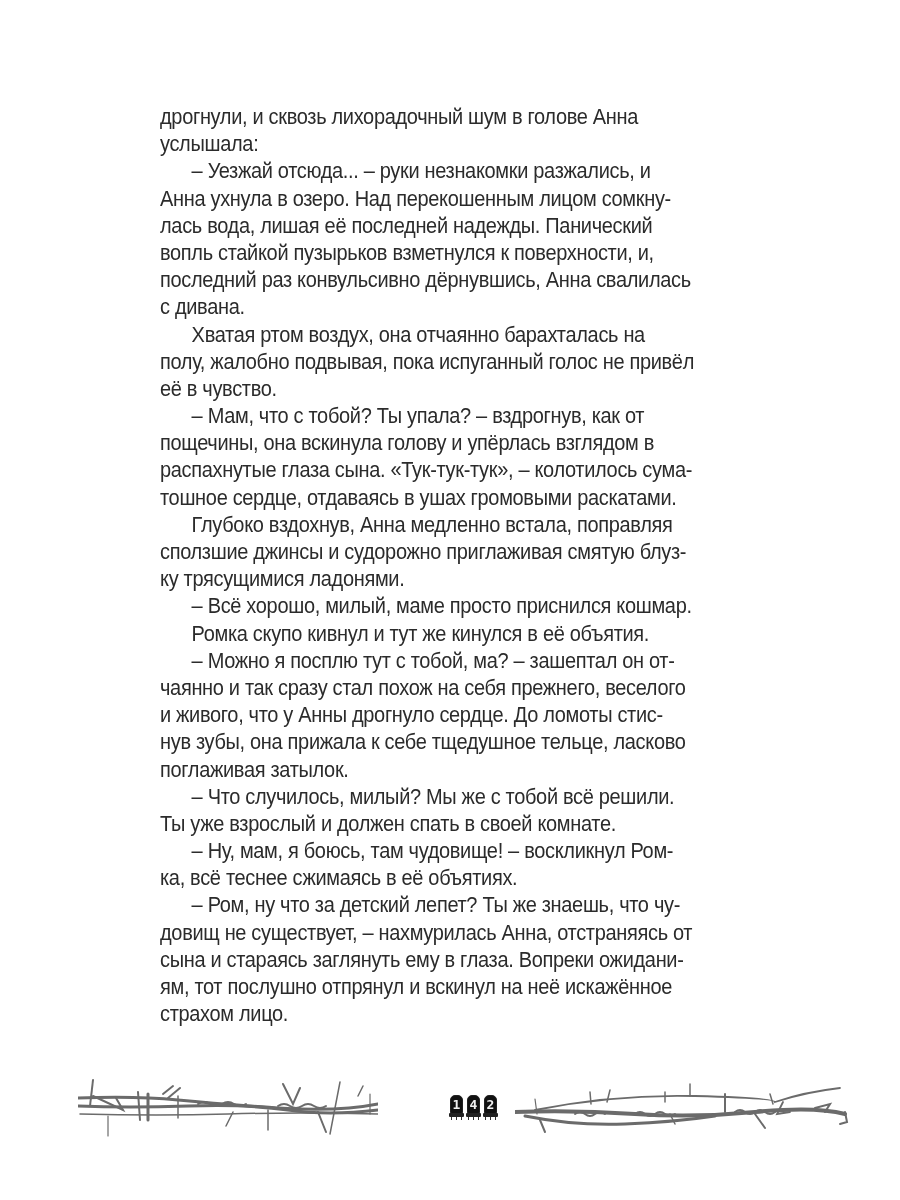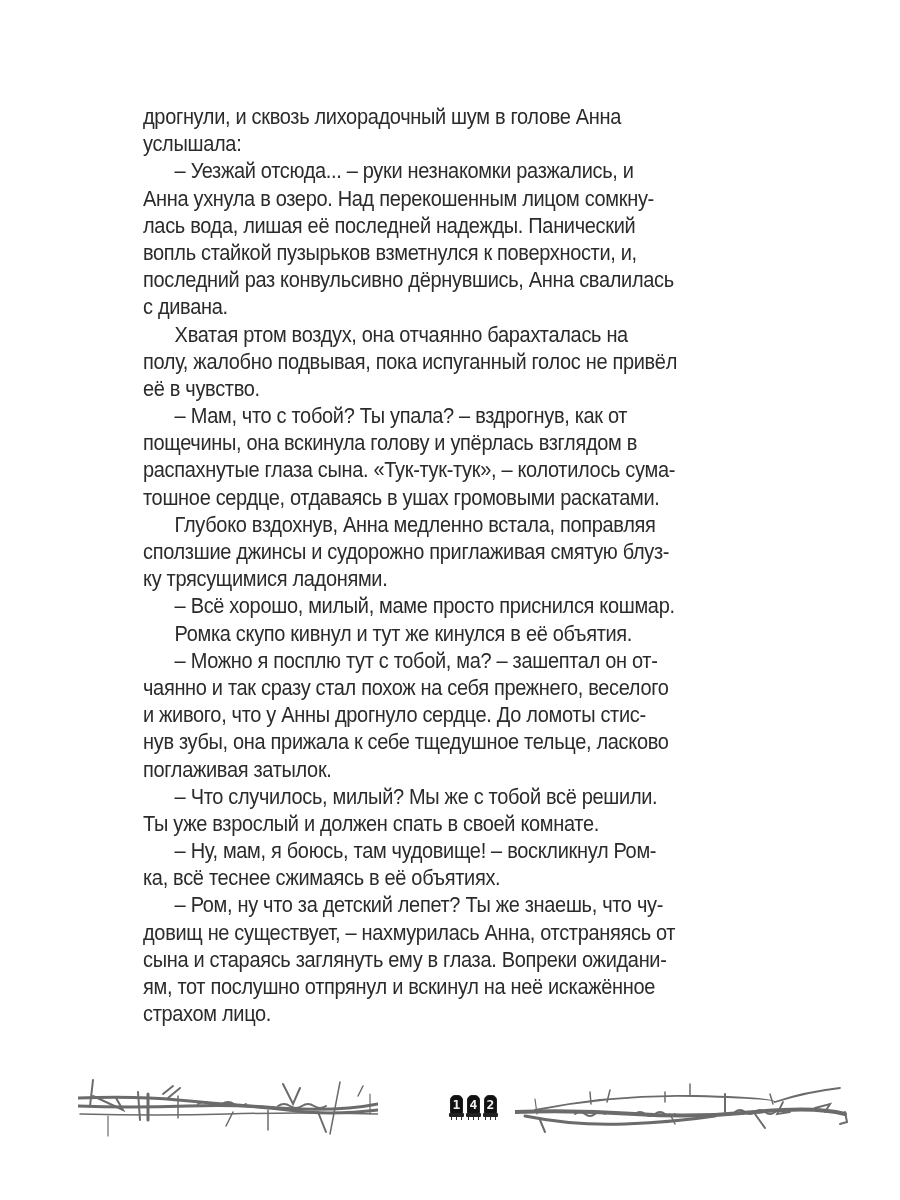--- a/index.html
+++ b/index.html
@@ -10,21 +10,21 @@
     body {
       width: 900px;
       height: 1200px;
       position: relative;
       overflow: hidden;
       font-family: "Liberation Sans", "DejaVu Sans", sans-serif;
       color: #2a2a2a;
     }
     .page-text {
       position: absolute;
-      left: 143px;
+      left: 160px;
       top: 104px;
       width: 620px;
     }
     .line {
       font-size: 21.5px;
       line-height: 27.2px;
       height: 27.2px;
       white-space: nowrap;
       letter-spacing: -0.35px;
       transform: scaleX(0.93);

